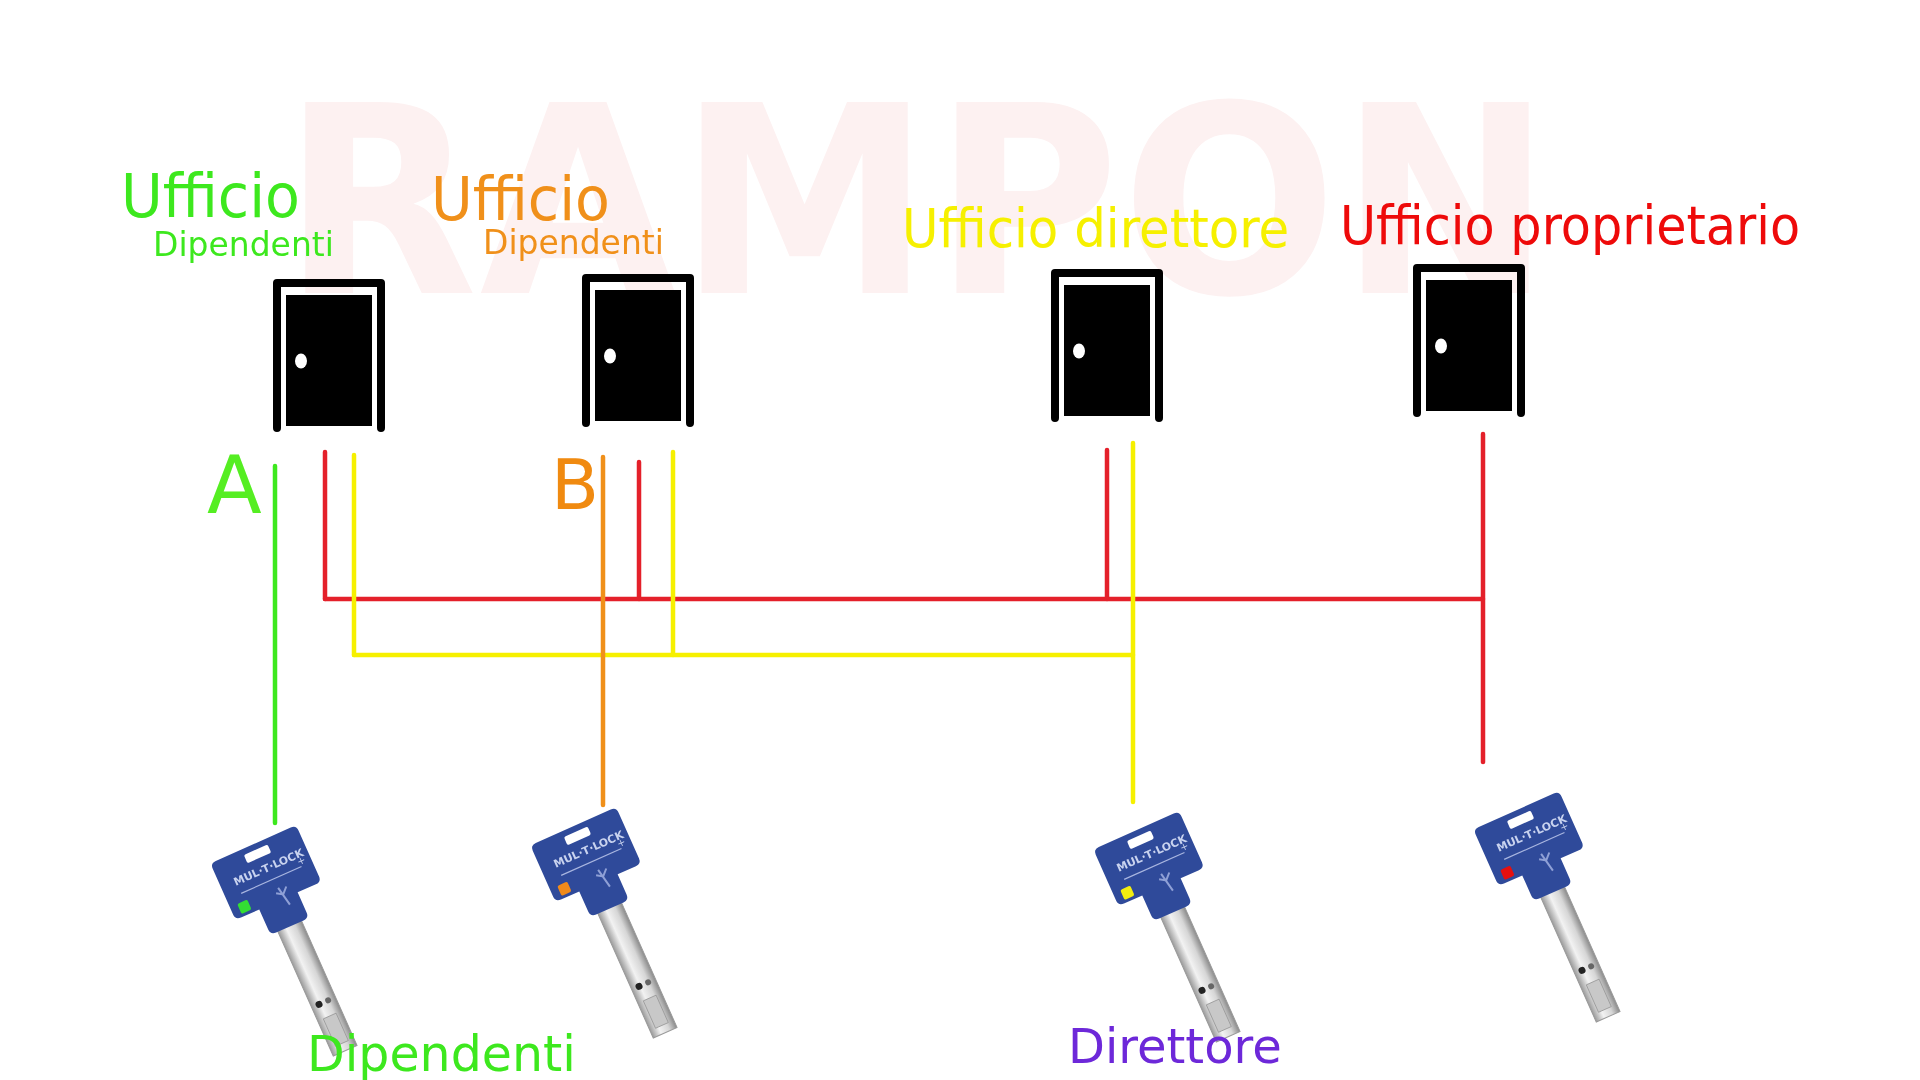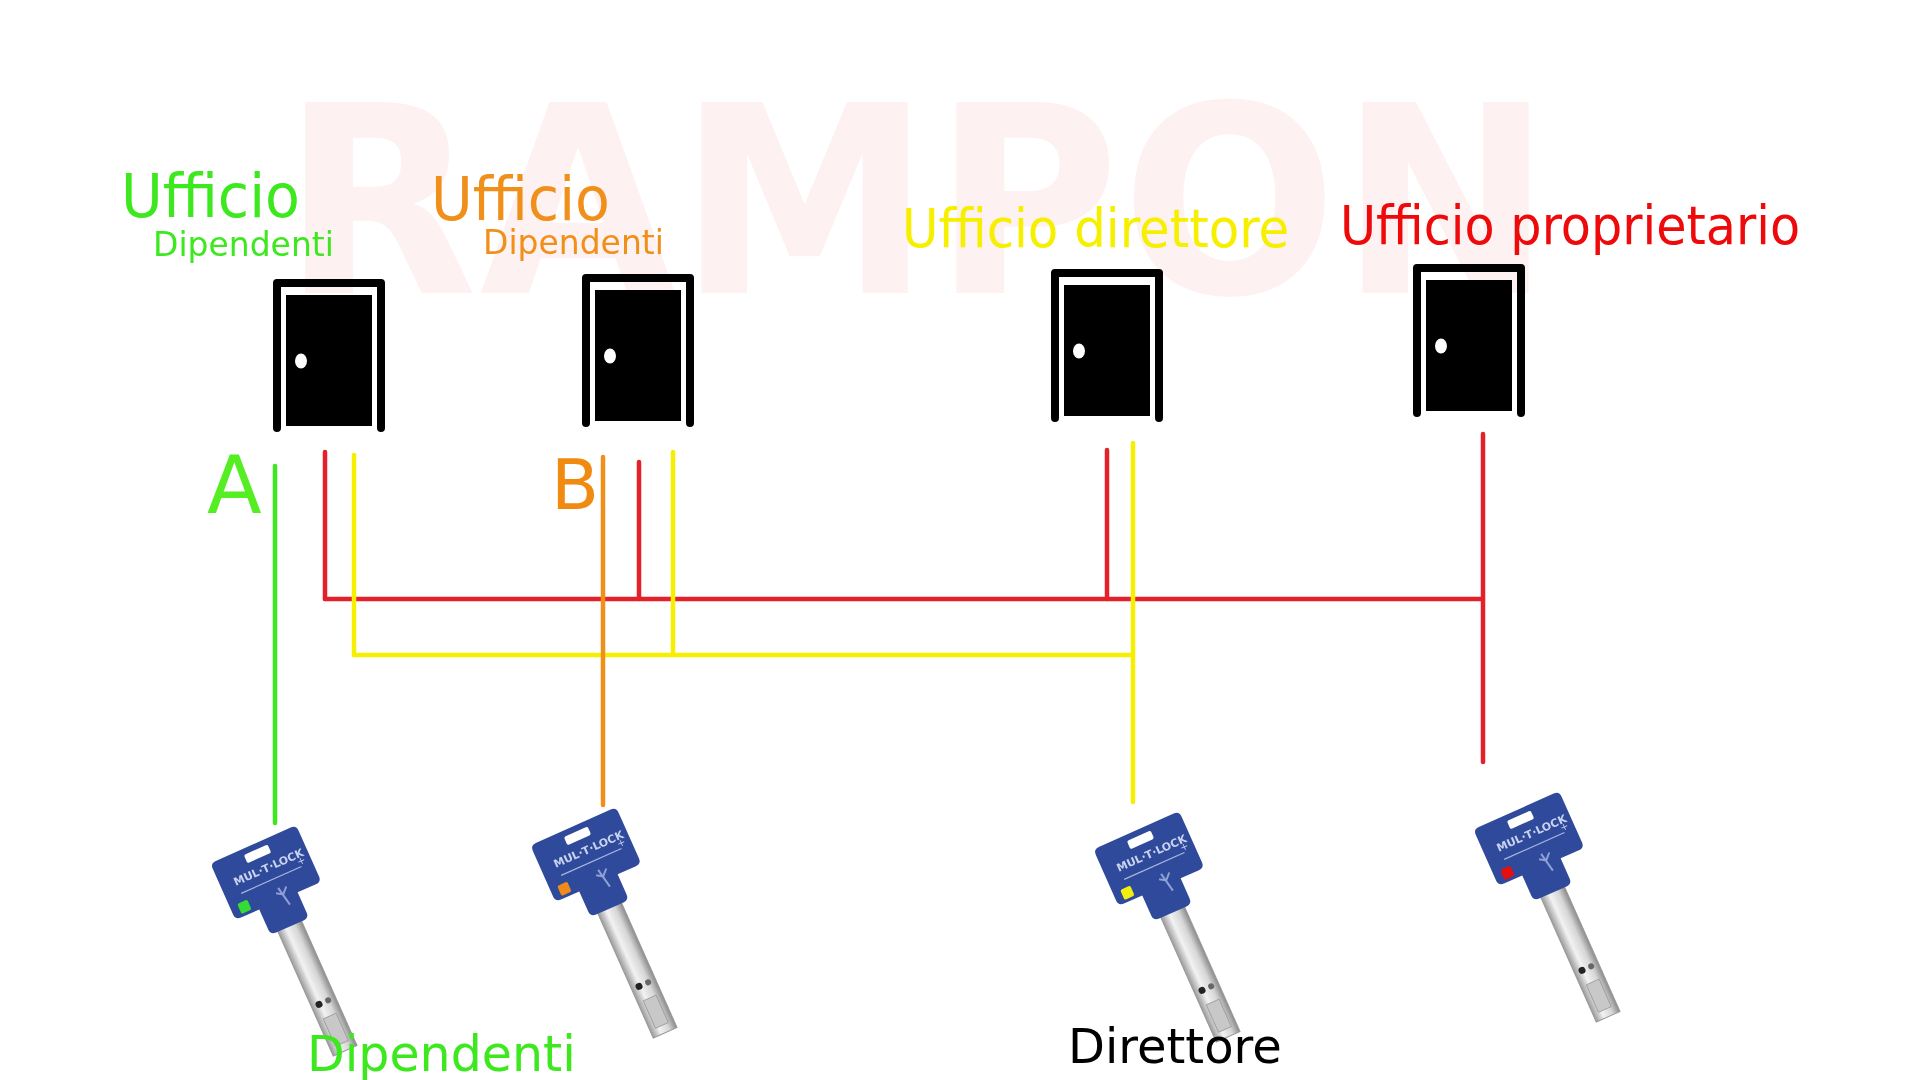--- a/index.html
+++ b/index.html
@@ -103,13 +103,13 @@
     <use href="#keybody"></use>
     <rect x="14" y="50" width="11" height="11" rx="2" fill="#f2ee10"></rect>
   </g>
   <g transform="translate(1467,830) rotate(-24)">
     <use href="#keybody"></use>
     <rect x="14" y="50" width="11" height="11" rx="2" fill="#e60f0f"></rect>
   </g>
 </svg>
 
 <div class="abs" style="left:307px; top:1030px; font-size:49px; color:#3de81e;">Dipendenti</div>
-<div class="abs" style="left:1068px; top:1022px; font-size:48px; color:#000000;">Direttore</div>
+<div class="abs" style="left:1068px; top:1022px; font-size:48px; color:#6d28d9;">Direttore</div>
 
 </body></html>

